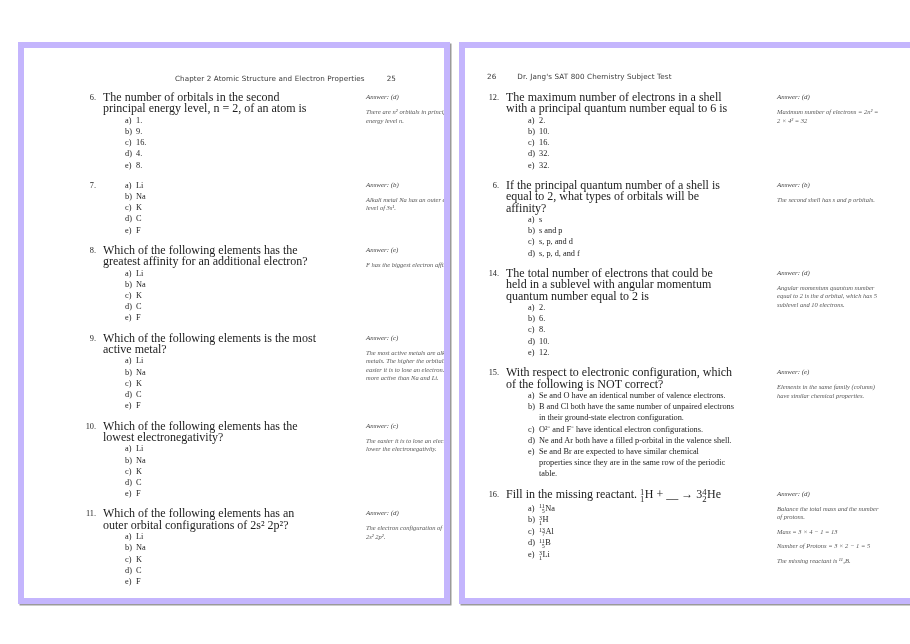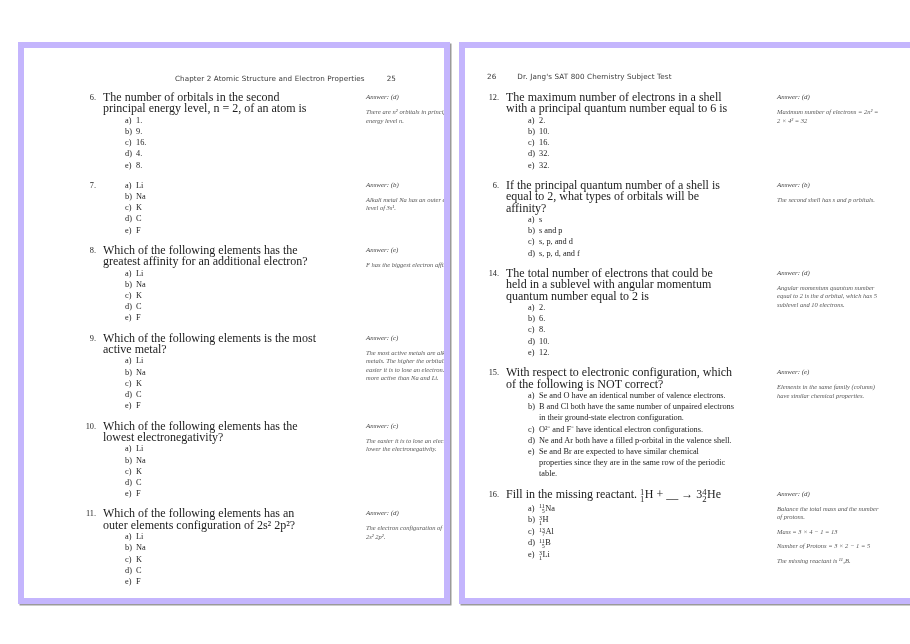--- a/index.html
+++ b/index.html
@@ -337,21 +337,21 @@
           </div>
           <div class="answer-col" style="left: 290px;">
             <div class="answer-label">Answer: (c)</div>
             <div class="answer-note">The easier it is to lose an electron, the lower the electronegativity.</div>
           </div>
         </div>
         <div class="question">
           <div class="q-row">
             <div class="q-num">11.</div>
             <div class="q-body" style="max-width: 218px;">
-              <p class="q-text">Which of the following elements has an outer elements configuration of 2s² 2p²?</p>
+              <p class="q-text">Which of the following elements has an outer orbital configurations of 2s² 2p²?</p>
               <ul class="choices">
                 <li>
                   <span class="ch-letter">a)</span>
                   <span class="ch-text">Li</span>
                 </li>
                 <li>
                   <span class="ch-letter">b)</span>
                   <span class="ch-text">Na</span>
                 </li>
                 <li>

